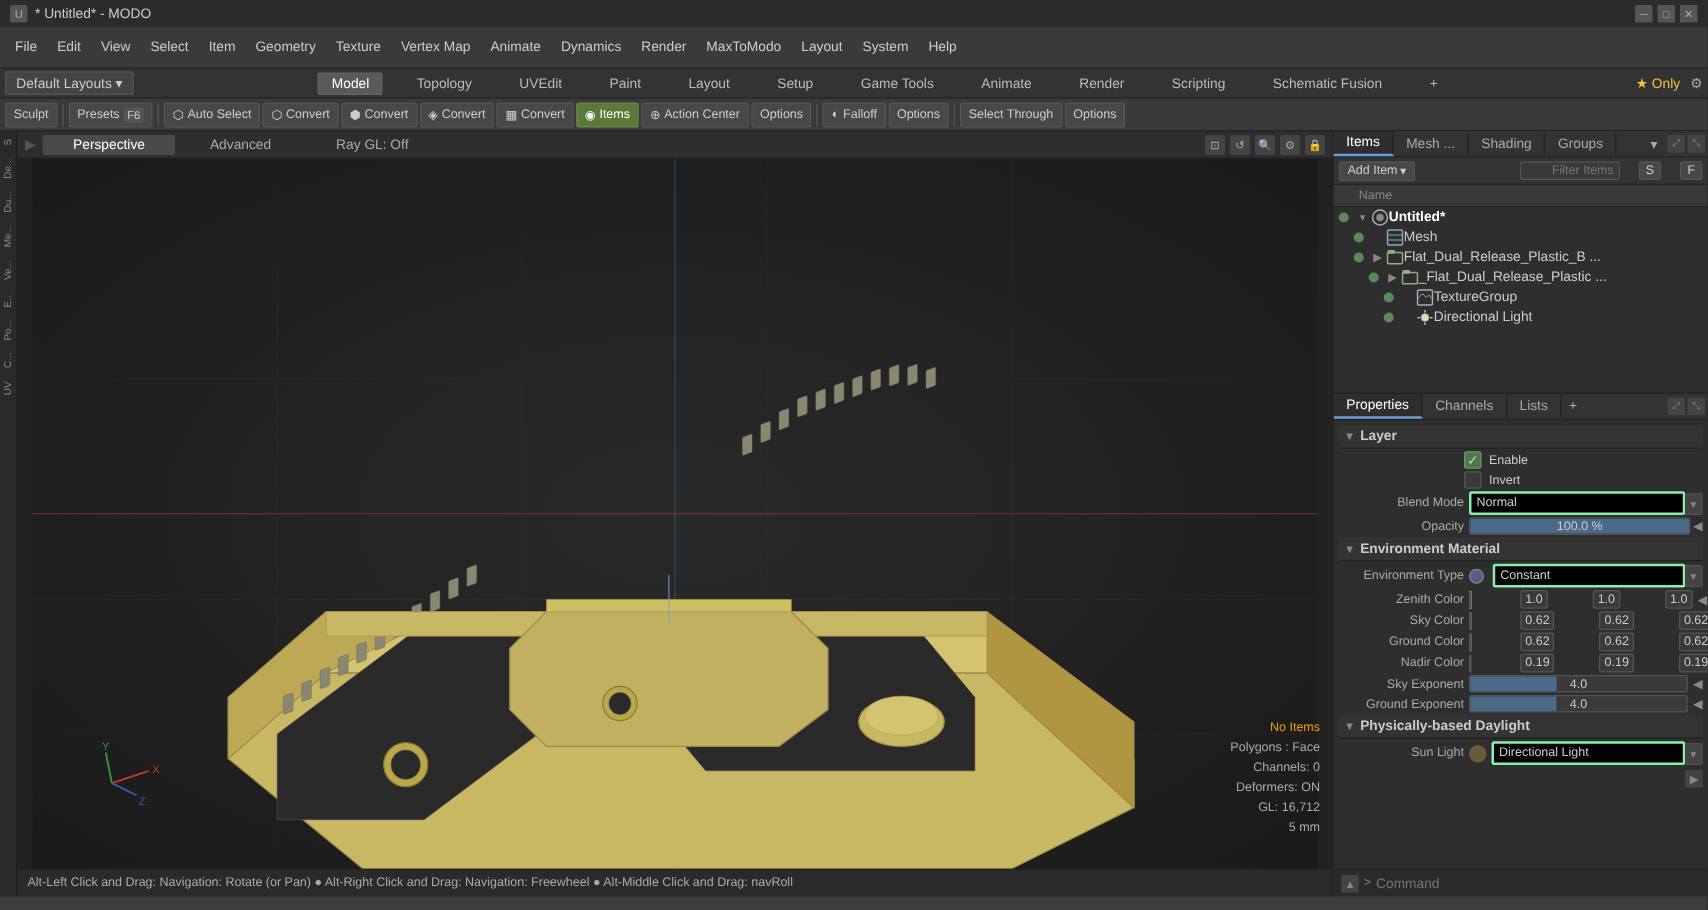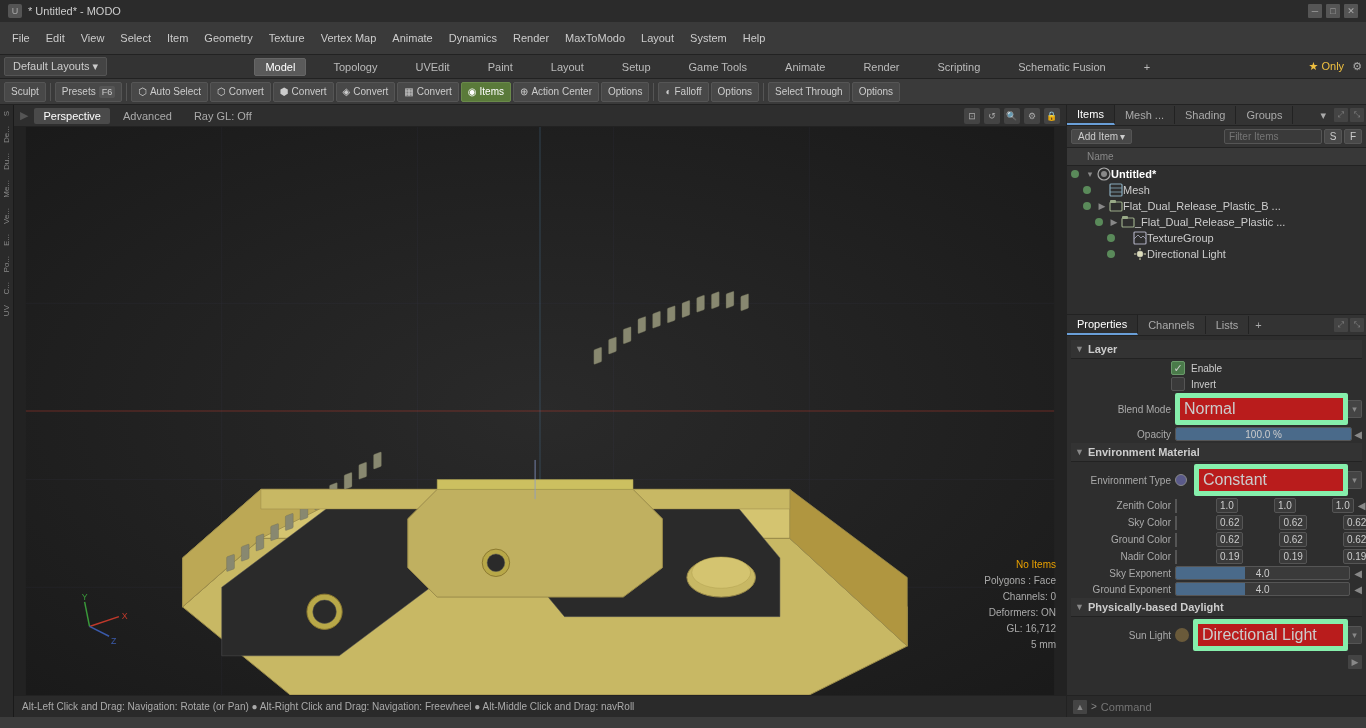--- a/index.html
+++ b/index.html
@@ -30,49 +30,49 @@
     .tb-btn { background: #484848; border: 1px solid #555; padding: 2px 6px; border-radius: 2px; font-size: 10px; color: #ccc; cursor: pointer; display: flex; align-items: center; gap: 3px; white-space: nowrap; height: 20px; }
     .tb-sep { width: 1px; height: 18px; background: #555; margin: 0 2px; }
     .tb-items-btn { background: #5a7a3a; border-color: #6a8a4a; color: #fff; }
 
     
     #main { display: flex; height: calc(728px - 22px - 22px - 24px - 26px - 22px); }
 
     
     #viewport-container { flex: 1; display: flex; flex-direction: column; background: #1a1a1a; position: relative; }
     #viewport-header { background: #2e2e2e; height: 22px; display: flex; align-items: center; padding: 0 6px; gap: 4px; border-bottom: 1px solid #222; }
-    .vp-tab { padding: 2px 9px; font-size: 11px; color: #aaa; cursor: pointer; border-radius: 2px; }
+    .vp-tab { padding: 2px 24px; font-size: 11px; color: #aaa; cursor: pointer; border-radius: 2px; }
     .vp-tab.active { background: #4a4a4a; color: #fff; }
     .vp-controls { margin-left: auto; display: flex; gap: 4px; align-items: center; }
     .vp-ctrl-btn { width: 16px; height: 16px; background: #444; border-radius: 2px; cursor: pointer; display: flex; align-items: center; justify-content: center; font-size: 9px; color: #aaa; }
 
     #viewport { flex: 1; position: relative; overflow: hidden; background: #222; }
     
     
-    #stats-overlay { position: absolute; bottom: 42px; right: 10px; text-align: right; font-size: 10px; color: #aaa; line-height: 1.6; }
+    #stats-overlay { position: absolute; bottom: 24px; right: 10px; text-align: right; font-size: 10px; color: #aaa; line-height: 1.6; }
     #no-items { color: #e8a000; }
     
     
     #statusbar { background: #2a2a2a; height: 22px; display: flex; align-items: center; padding: 0 8px; font-size: 10px; color: #aaa; border-top: 1px solid #222; }
 
     
     #right-panel { width: 300px; background: #2e2e2e; border-left: 1px solid #222; display: flex; flex-direction: column; }
     
     
     #items-panel { height: 210px; border-bottom: 1px solid #222; display: flex; flex-direction: column; }
     #items-panel-tabs { display: flex; background: #333; border-bottom: 1px solid #222; align-items: center; }
     .panel-tab { padding: 3px 10px; font-size: 11px; cursor: pointer; color: #aaa; border-right: 1px solid #222; }
     .panel-tab.active { background: #2e2e2e; color: #fff; border-bottom: 2px solid #6a9fd8; }
     .panel-tab-more { margin-left: auto; color: #aaa; cursor: pointer; padding: 3px 6px; }
     .panel-expand-btns { display: flex; gap: 2px; padding: 2px; }
     .pe-btn { width: 14px; height: 14px; background: #444; border-radius: 1px; font-size: 8px; color: #888; display: flex; align-items: center; justify-content: center; cursor: pointer; }
     
-    #items-toolbar { background: #333; height: 22px; display: flex; align-items: center; padding: 0 4px; gap: 2px; border-bottom: 1px solid #222; }
+    #items-toolbar { background: #333; height: 22px; display: flex; align-items: center; padding: 0 4px; gap: 15px; border-bottom: 1px solid #222; }
     .items-tb-btn { background: #484848; border: 1px solid #555; padding: 1px 6px; border-radius: 2px; font-size: 10px; color: #ccc; cursor: pointer; display: flex; align-items: center; gap: 2px; }
-    #filter-items { background: #3a3a3a; border: 1px solid #555; padding: 1px 4px; border-radius: 2px; font-size: 10px; color: #888; flex: 1; }
+    #filter-items { background: #3a3a3a; border: 1px solid #555; padding: 1px 4px; border-radius: 2px; font-size: 10px; color: #888; flex: 1; text-align: right; }
     
     #items-col-header { background: #383838; height: 18px; display: flex; align-items: center; padding: 0 4px; border-bottom: 1px solid #222; }
     .col-visibility { width: 16px; }
     .col-name { flex: 1; font-size: 10px; color: #888; }
 
     #items-list { flex: 1; overflow-y: auto; }
     .item-row { display: flex; align-items: center; padding: 1px 0; cursor: pointer; }
     .item-visibility { width: 16px; display: flex; align-items: center; justify-content: center; }
     .vis-dot { width: 8px; height: 8px; border-radius: 50%; background: #5a8a5a; cursor: pointer; }
     .item-label { font-size: 11px; color: #ccc; }
@@ -101,21 +101,21 @@
     .prop-row-check { display: flex; align-items: center; gap: 6px; margin-bottom: 2px; padding-left: 100px; }
     .color-num { background: #3a3a3a; border: 1px solid #555; border-radius: 2px; padding: 1px 3px; font-size: 10px; color: #ccc; width: 36px; text-align: center; margin-left: 32px; }
     
     .slider-val { display: flex; gap: 2px; align-items: center; }
     .slider-bar { flex: 1; height: 14px; background: #3a3a3a; border: 1px solid #555; border-radius: 2px; position: relative; overflow: hidden; }
     .slider-fill { height: 100%; background: #4a6a8a; }
     .slider-text { position: absolute; left: 0; right: 0; top: 0; bottom: 0; display: flex; align-items: center; justify-content: center; font-size: 10px; color: #ccc; }
     .slider-arrow { color: #888; cursor: pointer; font-size: 10px; }
     
     .dropdown-val { display: flex; align-items: center; }
-    .dropdown-select { flex: 1; background: #b91c1c; border: 5px solid #86efac; border-radius: 2px; padding: 2px 4px; font-size: 16px; color: #ccc; cursor: pointer; }
+    .dropdown-select { flex: 1; background: #000000; border: 2px solid #86efac; border-radius: 2px; padding: 2px 4px; font-size: 10px; color: #ccc; cursor: pointer; }
     .dropdown-arrow { width: 14px; height: 18px; background: #444; border: 1px solid #555; border-left: none; border-radius: 0 2px 2px 0; display: flex; align-items: center; justify-content: center; font-size: 9px; color: #888; cursor: pointer; }
     .sun-icon { width: 14px; height: 14px; background: #6a5a3a; border-radius: 50%; }
 
     
     #mesh-render { position: absolute; top: 0; left: 0; width: 100%; height: 100%; }
 
     
     #left-vert-toolbar { width: 14px; background: #2a2a2a; border-right: 1px solid #1a1a1a; display: flex; flex-direction: column; align-items: center; padding: 2px 0; gap: 2px; }
     .lv-btn { writing-mode: vertical-rl; transform: rotate(180deg); font-size: 8px; color: #888; cursor: pointer; padding: 4px 1px; white-space: nowrap; }
 

